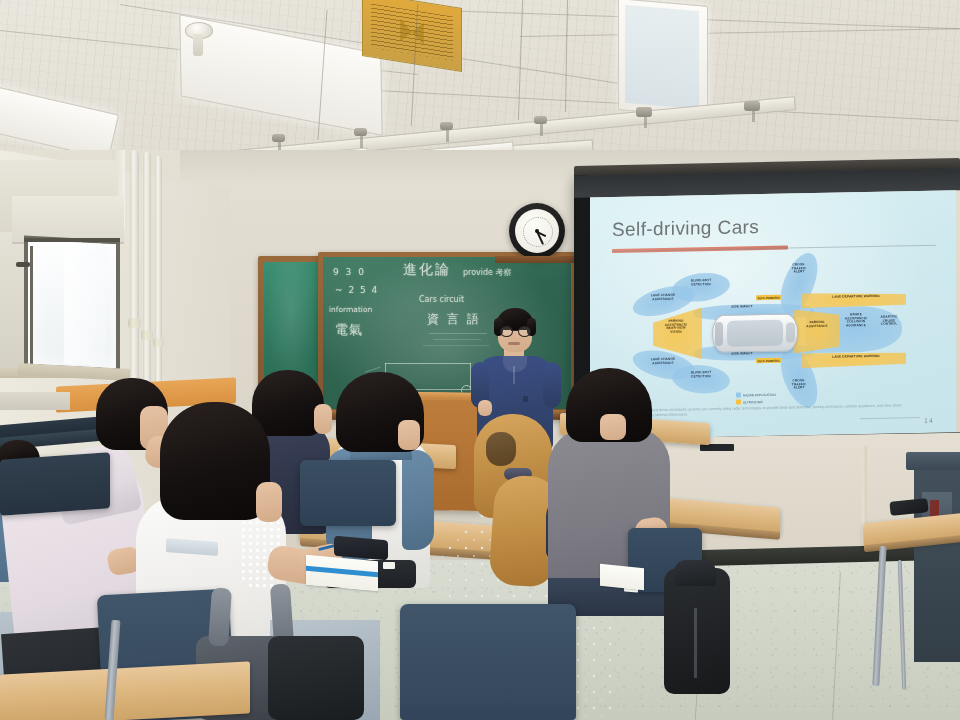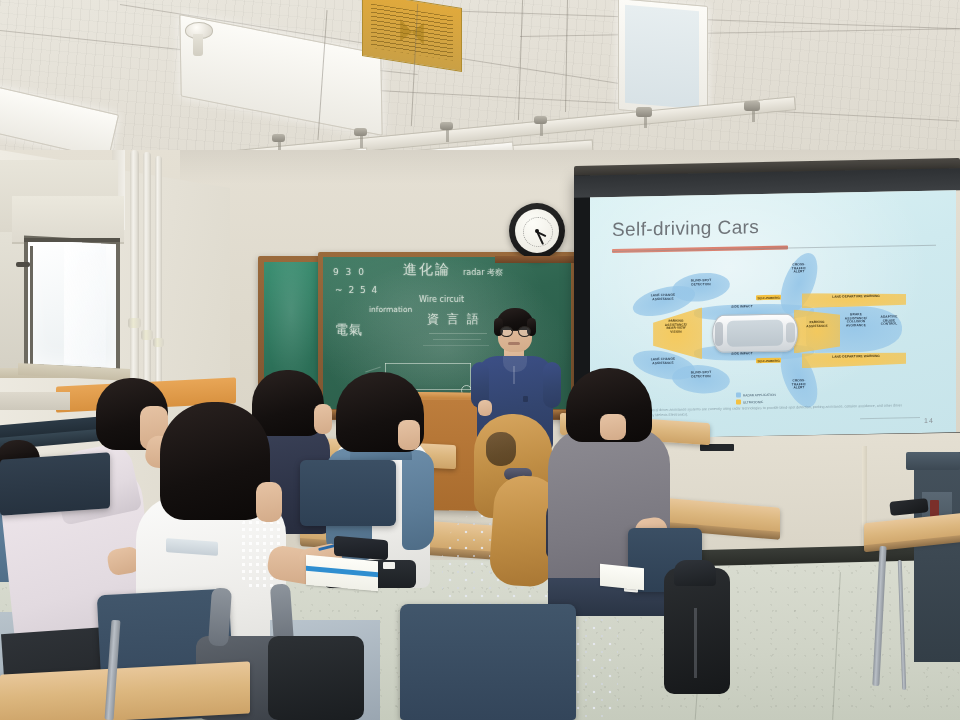--- a/index.html
+++ b/index.html
@@ -238,26 +238,26 @@
   <div class="abs board-frame" style="left:258px;top:256px;width:66px;height:152px;">
     <div class="abs board-green-2" style="left:6px;top:6px;width:54px;height:140px;"></div>
   </div>
 
   <div class="abs board-frame" style="left:318px;top:252px;width:258px;height:168px;">
     <div class="abs board-green" style="left:5px;top:5px;width:248px;height:152px;overflow:hidden;">
       <div class="abs chalk-dust" style="left:0;top:0;width:100%;height:100%;"></div>
 
       <span class="abs chalk" style="left:10px;top:10px;font-size:9px;letter-spacing:2px;">9 3 0</span>
       <span class="abs chalk" style="left:12px;top:28px;font-size:9px;letter-spacing:1.5px;">~ 2  5 4</span>
-      <span class="abs chalk" style="left:6px;top:48px;font-size:7.5px;margin-left:40px;">information</span>
+      <span class="abs chalk" style="left:6px;top:48px;font-size:7.5px;">information</span>
       <span class="abs chalk" style="left:12px;top:64px;font-size:13px;letter-spacing:1px;">電氣</span>
 
       <span class="abs chalk" style="left:80px;top:4px;font-size:14px;letter-spacing:2px;">進化論</span>
-      <span class="abs chalk" style="left:140px;top:10px;font-size:8px;">radar 考察</span>
-      <span class="abs chalk" style="left:96px;top:38px;font-size:8px;">Wire circuit</span>
+      <span class="abs chalk" style="left:140px;top:10px;font-size:8px;">provide 考察</span>
+      <span class="abs chalk" style="left:96px;top:38px;font-size:8px;">Cars circuit</span>
       <span class="abs chalk" style="left:104px;top:54px;font-size:12px;letter-spacing:2px;">資 言 語</span>
 
       <div class="abs chalk-line" style="left:106px;top:76px;width:58px;height:1px;opacity:.45;"></div>
       <div class="abs chalk-line" style="left:110px;top:82px;width:48px;height:1px;opacity:.35;"></div>
       <div class="abs chalk-line" style="left:100px;top:88px;width:66px;height:1px;opacity:.3;"></div>
 
       <div class="abs chalk-line" style="left:62px;top:106px;width:86px;height:1.2px;"></div>
       <div class="abs chalk-line" style="left:62px;top:132px;width:86px;height:1.2px;"></div>
       <div class="abs chalk-line" style="left:62px;top:106px;width:1.2px;height:27px;"></div>
       <div class="abs chalk-line" style="left:147px;top:106px;width:1.2px;height:27px;"></div>

